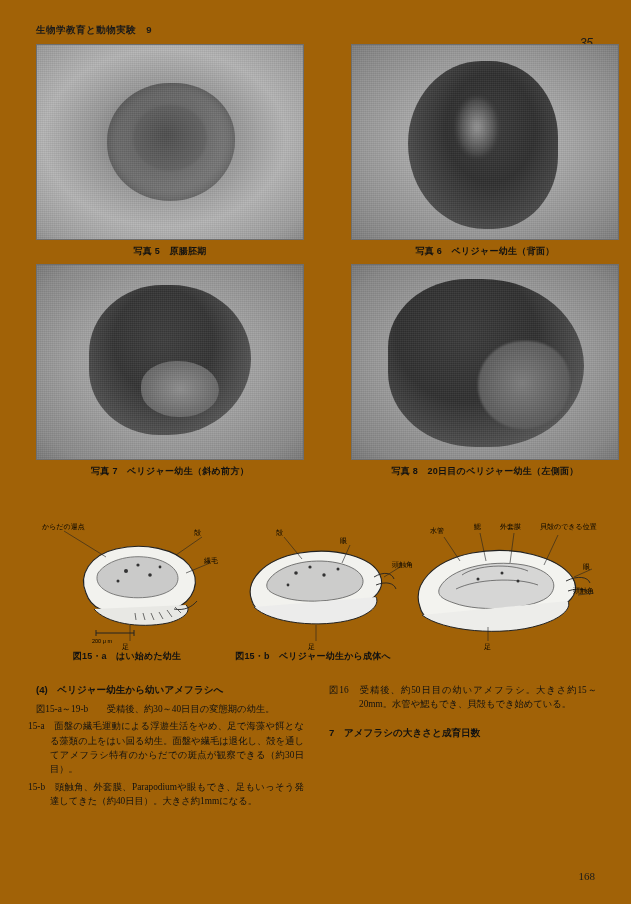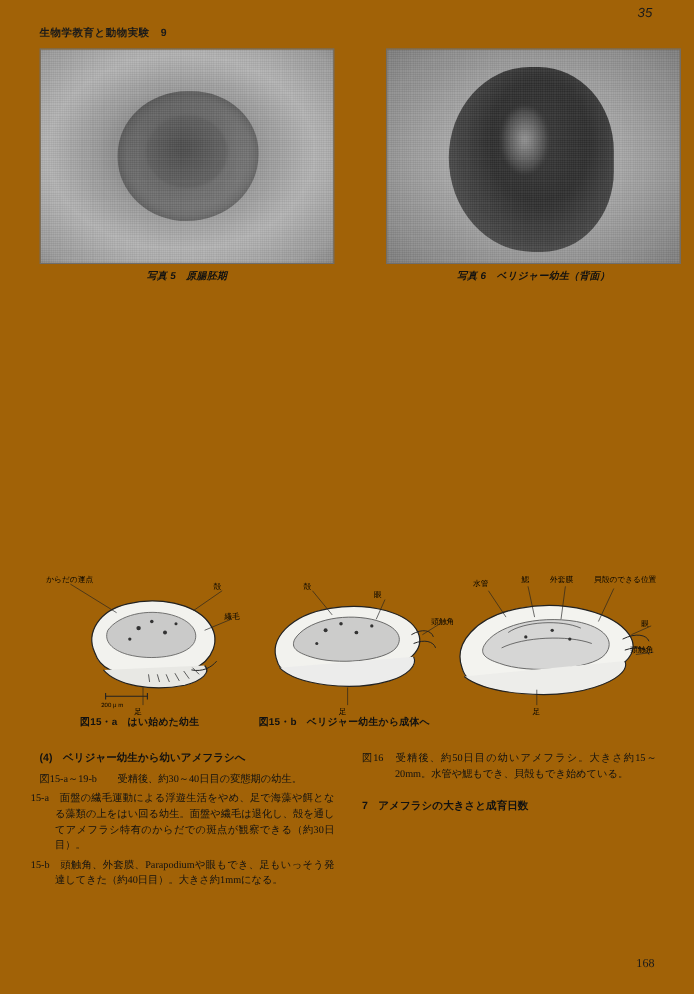--- a/index.html
+++ b/index.html
@@ -29,21 +29,21 @@
     position: absolute;
     top: 24px;
     left: 36px;
     font-size: 9.5px;
     font-weight: bold;
     letter-spacing: 0.5px;
     color: #1a1a1a;
   }
   .folio-top {
     position: absolute;
-    top: 4px;
+    top: 36px;
     right: 38px;
     font-size: 12px;
     font-style: italic;
     font-family: Liberation Sans, sans-serif;
     color: #1a1a1a;
   }
   .folio-bottom {
     position: absolute;
     bottom: 22px;
     right: 36px;
@@ -51,21 +51,20 @@
     font-family: "Liberation Serif", serif;
     color: #1a1a1a;
   }
 
   
   .photo-grid {
     position: absolute;
     top: 44px;
     left: 36px;
     width: 583px;
-    font-style: italic;
   }
   .photo-row {
     display: flex;
     justify-content: space-between;
     margin-bottom: 6px;
   }
   .photo-cell {
     width: 268px;
   }
   .photo-frame {
@@ -265,20 +264,39 @@
       <div class="photo-cell">
         <div class="photo-frame p6">
           <div class="blob"></div>
           <div class="hi"></div>
           <div class="grain"></div>
         </div>
         <div class="caption">写真 6　ベリジャー幼生（背面）</div>
       </div>
     </div>
 
+    <div class="photo-row">
+      <div class="photo-cell">
+        <div class="photo-frame p7">
+          <div class="blob"></div>
+          <div class="sub"></div>
+          <div class="grain"></div>
+        </div>
+        <div class="caption">写真 7　ベリジャー幼生（斜め前方）</div>
+      </div>
+
+      <div class="photo-cell">
+        <div class="photo-frame p8">
+          <div class="blob"></div>
+          <div class="sub"></div>
+          <div class="grain"></div>
+        </div>
+        <div class="caption">写真 8　20日目のベリジャー幼生（左側面）</div>
+      </div>
+    </div>
   </div>
 
   <div class="figures">
     <svg width="563" height="150" viewBox="0 0 563 150">
 
       <g>
         <path d="M52,78 C44,60 56,40 82,34 C110,27 142,34 155,50 C168,66 160,86 140,94 C118,103 84,102 66,94 C57,90 54,84 52,78 Z" fill="#f2f2ee" stroke="#222" stroke-width="1.1"></path>
         <path d="M64,58 C74,44 100,38 122,44 C140,49 148,60 142,70 C134,82 104,86 82,80 C68,76 60,68 64,58 Z" fill="#bdbdbd" stroke="#333" stroke-width="0.8" opacity="0.75"></path>
         <circle cx="92" cy="56" r="2" fill="#333"></circle>
         <circle cx="104" cy="50" r="1.6" fill="#333"></circle>

